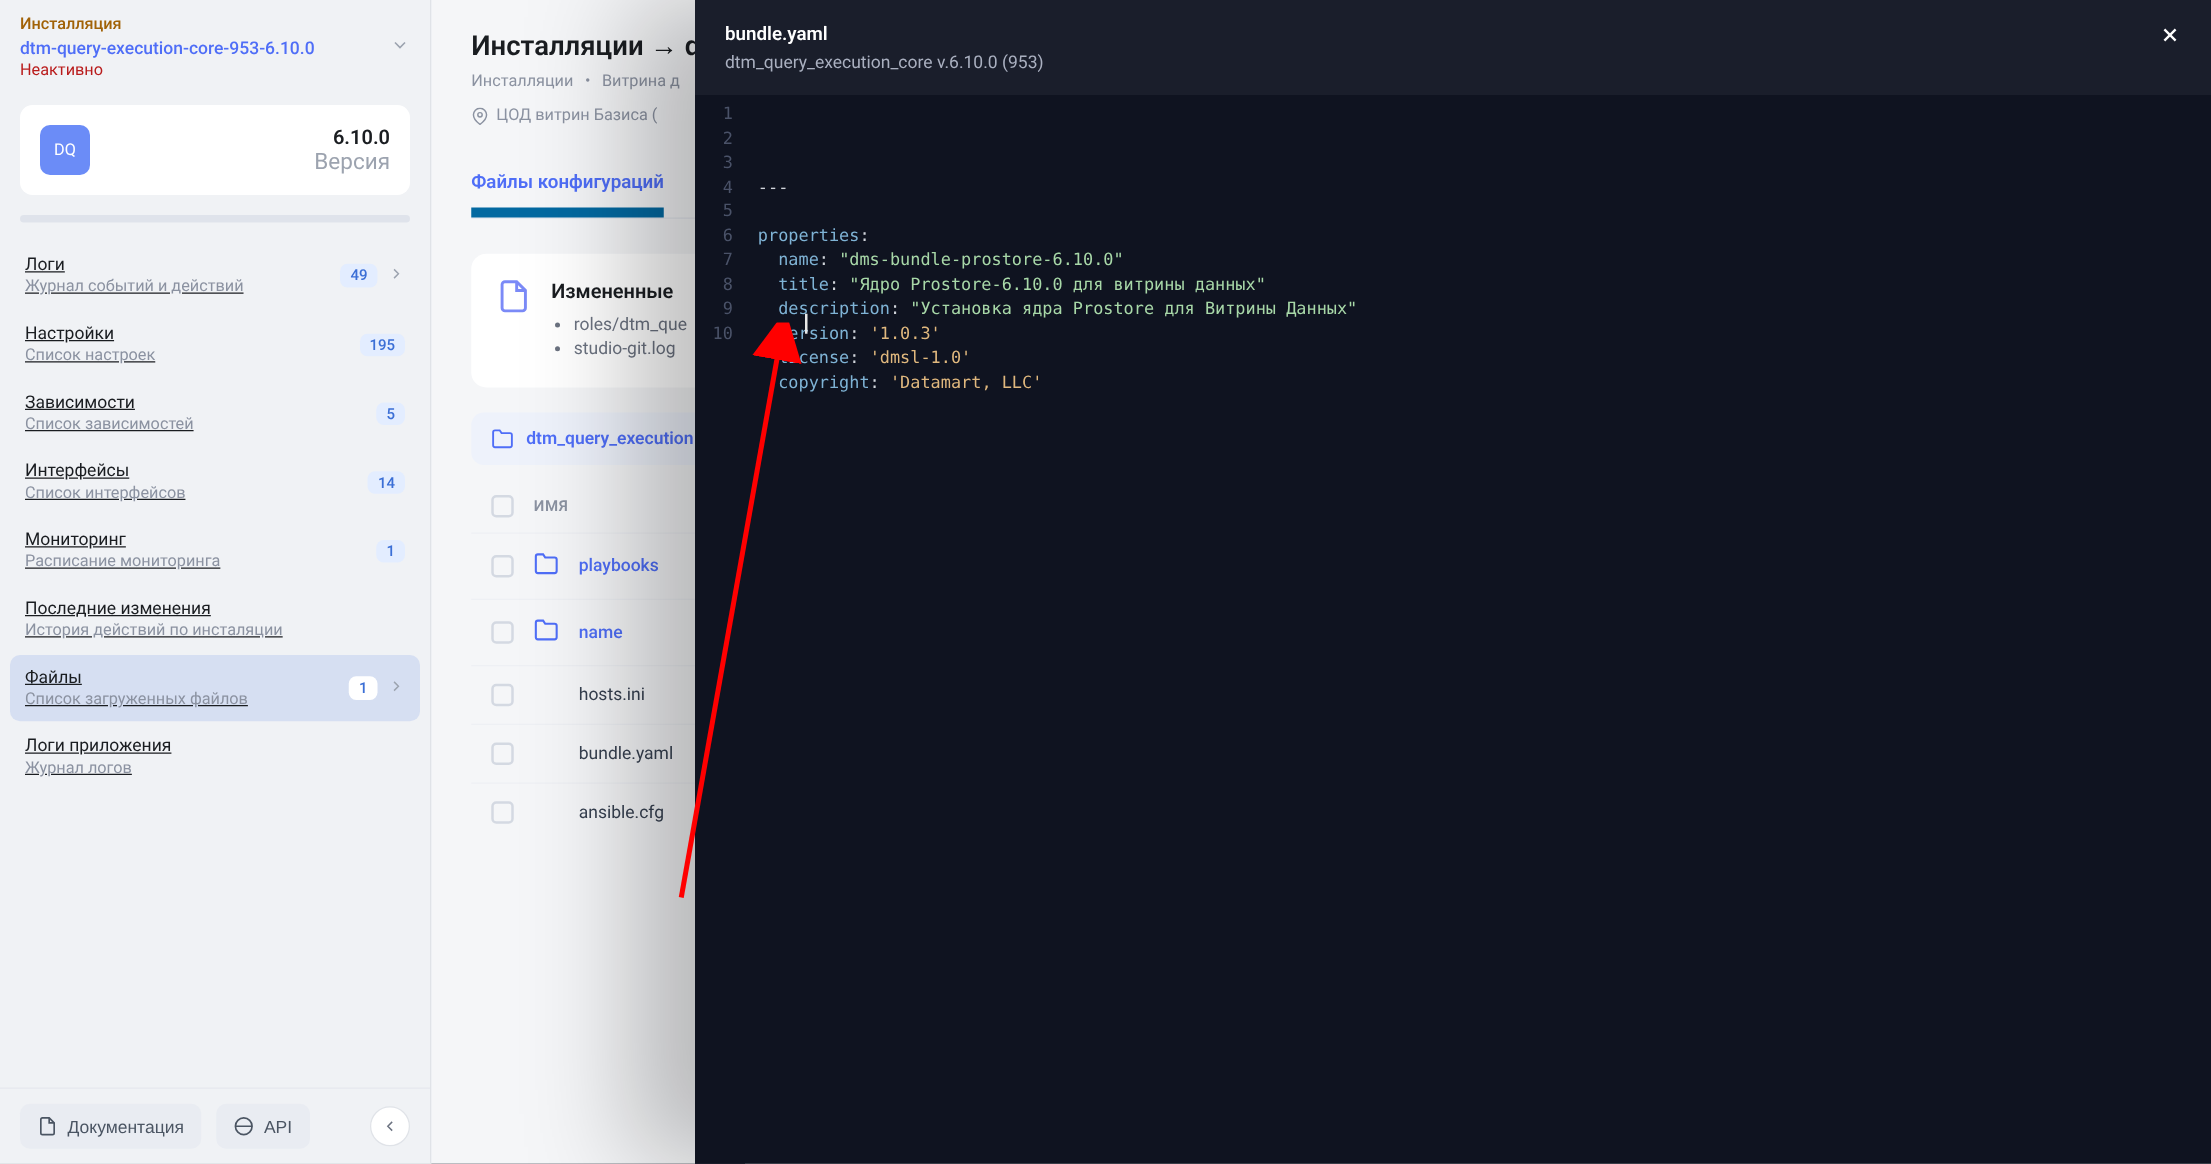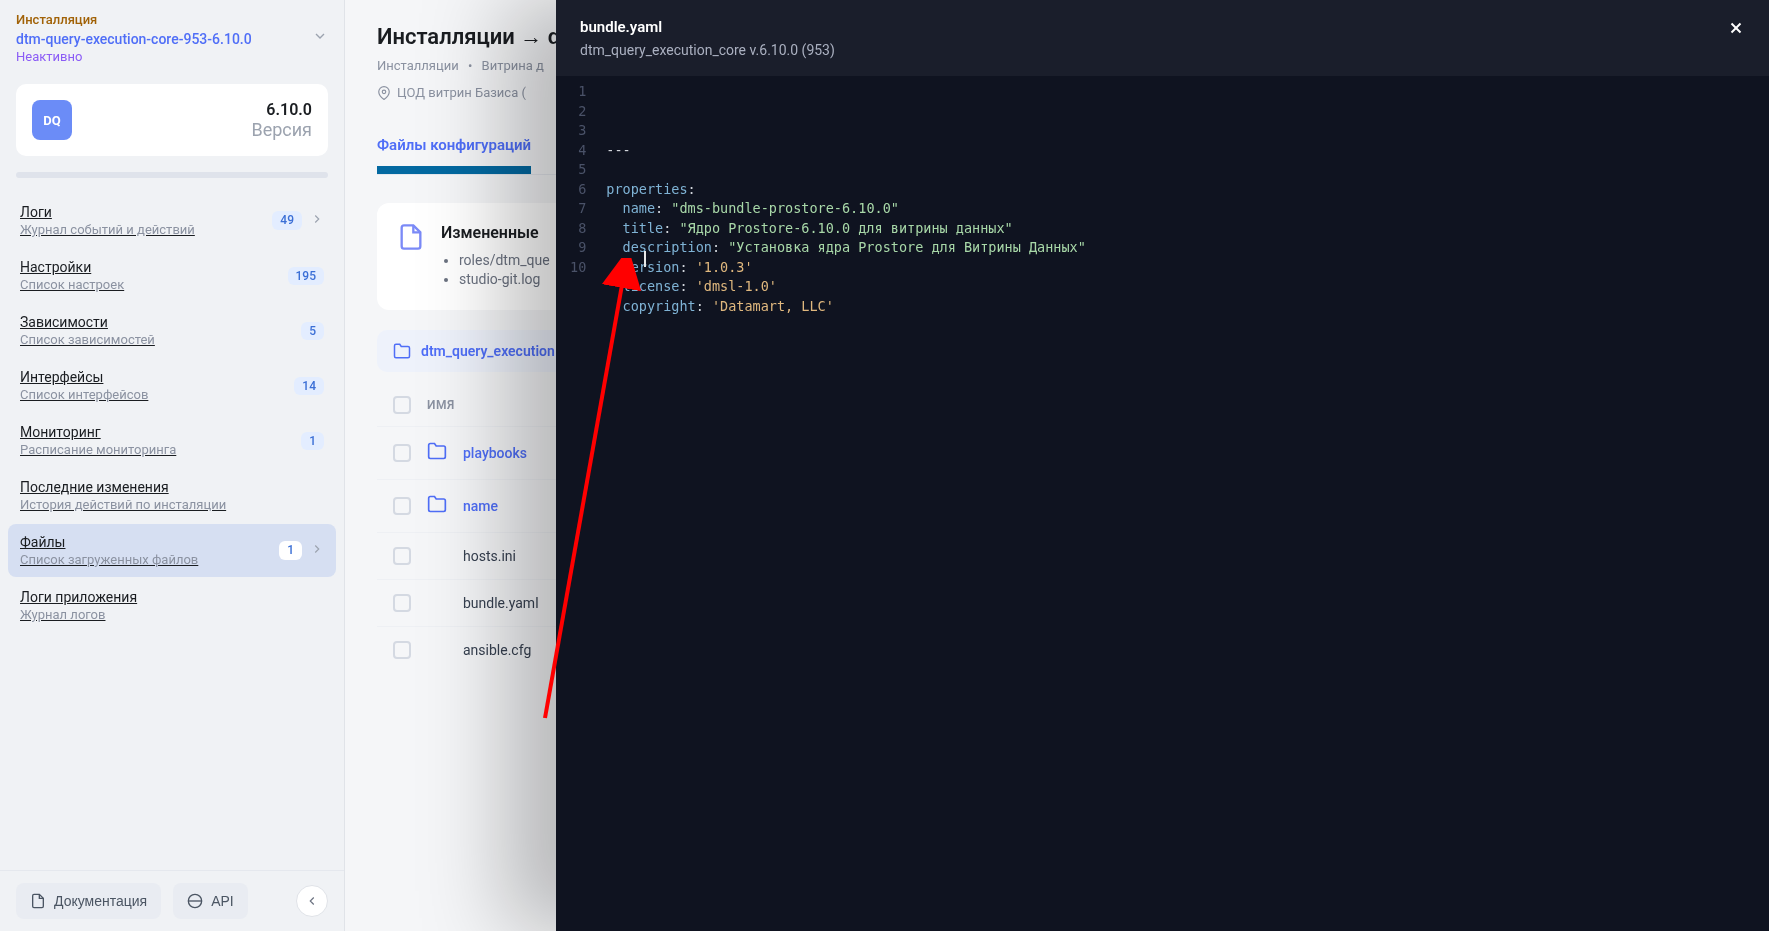--- a/index.html
+++ b/index.html
@@ -18,38 +18,38 @@
   display: flex;
   flex-direction: column;
   border-right: 1px solid #e0e3e8;
 }
 .sidebar-header {
   padding: 12px 16px;
   position: relative;
 }
 .sidebar-header .label { font-size: 13px; color: #a16207; font-weight: 500; }
 .sidebar-header .name { font-size: 14px; color: #4f6ef7; font-weight: 500; margin-top: 4px; }
-.sidebar-header .status { font-size: 13px; color: #8b5cf6; margin-top: 2px; }
+.sidebar-header .status { font-size: 13px; color: #b91c1c; margin-top: 2px; }
 .sidebar-header .chevron {
   position: absolute; right: 16px; top: 28px; color: #9ca3af;
 }
 
 .version-card {
   margin: 8px 16px 16px;
   background: #fff;
   border-radius: 10px;
   padding: 16px;
   display: flex;
   align-items: center;
   justify-content: space-between;
 }
 .dq-badge {
   width: 40px; height: 40px; background: #6b8cf7; color: #fff;
   border-radius: 8px; display: flex; align-items: center; justify-content: center;
-  font-weight: 700; font-size: 13px;
+  font-weight: 400; font-size: 13px;
 }
 .version-right { text-align: right; }
 .version-right .ver { font-weight: 600; }
 .version-right .lbl { color: #9ca3af; font-size: 18px; }
 .progress-bar { margin: 0 16px 12px; height: 6px; background: #dfe3eb; border-radius: 3px; }
 
 .nav { flex: 1; overflow-y: auto; padding: 4px 8px; }
 .nav-item {
   padding: 10px 12px;
   border-radius: 8px;

